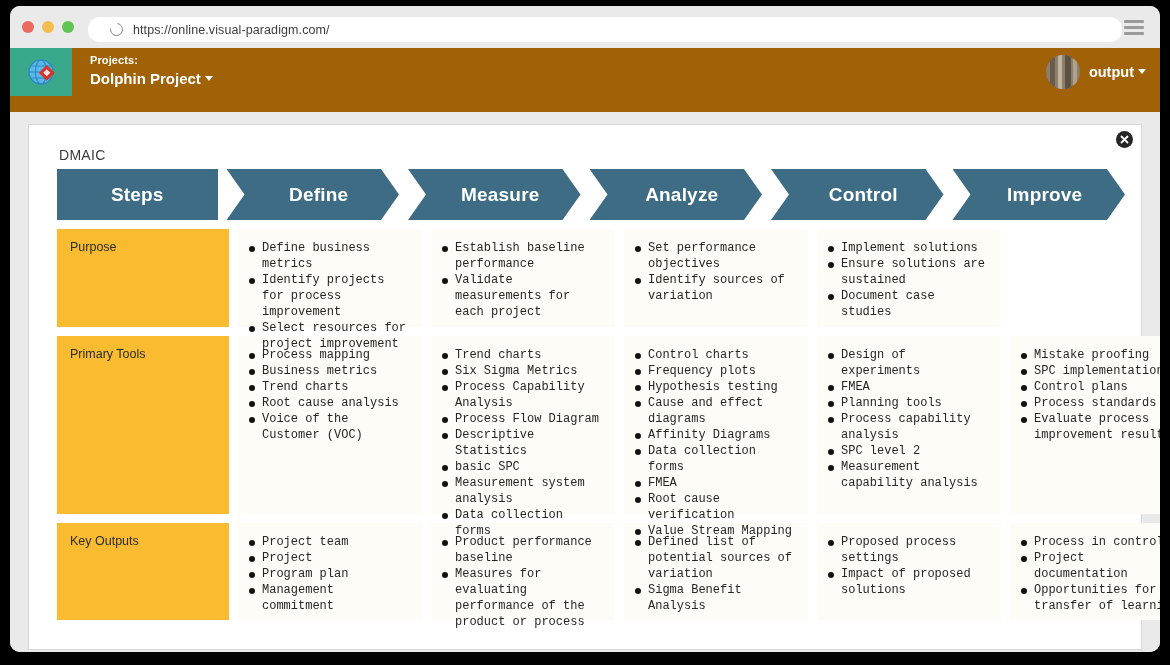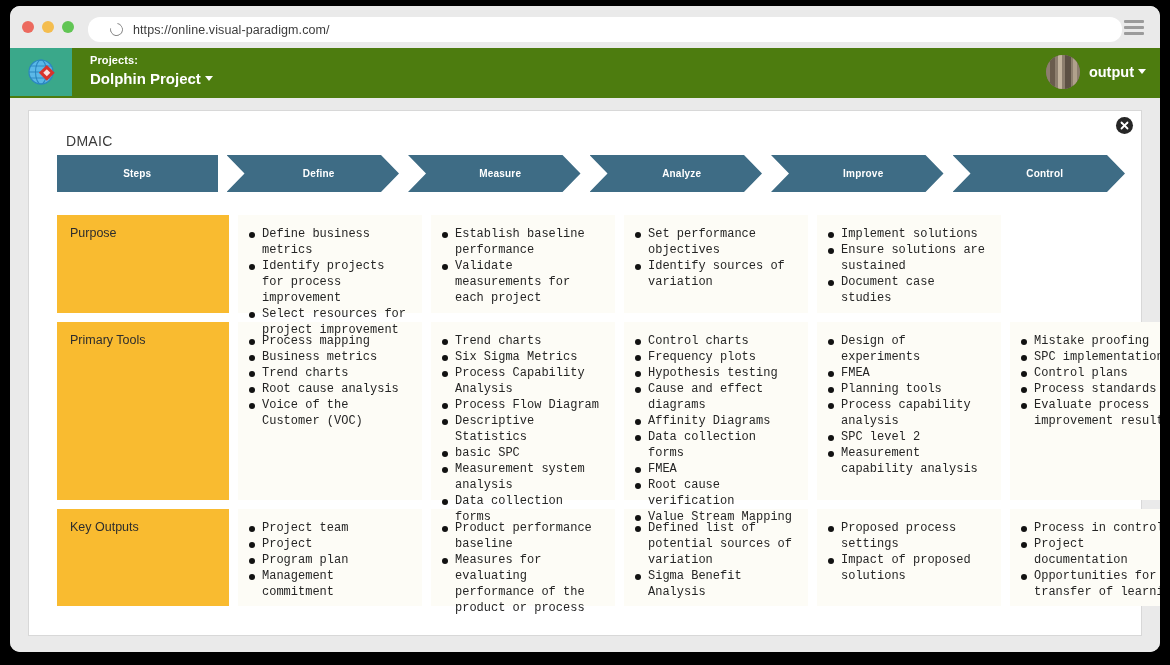--- a/index.html
+++ b/index.html
@@ -75,22 +75,22 @@
   .hamburger span {
     display: block;
     height: 3px;
     background: #9b9b9b;
     border-radius: 1px;
   }
 
   
   .appbar {
     position: relative;
-    height: 50px;
-    background: #4d7c0f;
+    height: 64px;
+    background: #a16207;
   }
   .logo-box {
     position: absolute;
     left: 0; top: 0;
     width: 62px; height: 48px;
     background: #3aa88a;
     display: flex;
     align-items: center;
     justify-content: center;
   }
@@ -149,21 +149,21 @@
     height: 556px;
     background: #eaeaea;
     padding: 12px 18px 18px 18px;
   }
   .card {
     position: relative;
     width: 100%;
     height: 100%;
     background: #ffffff;
     border: 1px solid #d8d8d8;
-    padding: 18px 29px;
+    padding: 18px 22px;
   }
   .card-title {
     font-size: 14px;
     color: #3a3a3a;
     margin: 4px 0 0 8px;
     letter-spacing: 0.3px;
   }
   .close-btn {
     position: absolute;
     right: 8px; top: 6px;
@@ -185,27 +185,27 @@
   }
 
   
   .hdr-row {
     position: relative;
     height: 51px;
     display: flex;
   }
   .hdr-cell {
     position: relative;
-    height: 37px;
+    height: 51px;
     background: #3e6c85;
     display: flex;
     align-items: center;
     justify-content: center;
     color: #ffffff;
-    font-size: 10px;
+    font-size: 19px;
     font-weight: bold;
     letter-spacing: 0.2px;
   }
   
   .hdr-cell.flat {
     width: 172px;
     margin-right: 9px;
   }
   
   .hdr-cell.arrow {
@@ -328,22 +328,22 @@
           <line x1="7.5" y1="1.5" x2="1.5" y2="7.5" stroke="#ffffff" stroke-width="1.8" stroke-linecap="round"></line>
         </svg>
       </div>
 
       <div class="matrix">
         <div class="hdr-row">
             <div class="hdr-cell flat">Steps</div>
             <div class="hdr-cell arrow">Define</div>
             <div class="hdr-cell arrow">Measure</div>
             <div class="hdr-cell arrow">Analyze</div>
+            <div class="hdr-cell arrow">Control</div>
             <div class="hdr-cell arrow">Improve</div>
-            <div class="hdr-cell arrow">Control</div>
           </div>
         <div>
             <div class="body-row row-purpose">
               <div class="label-cell">Purpose</div>
               <div class="data-cell">
                 <ul class="bullets">
                   <li>Define business metrics</li>
                   <li>Identify projects for process improvement</li>
                   <li>Select resources for project improvement</li>
                 </ul>

